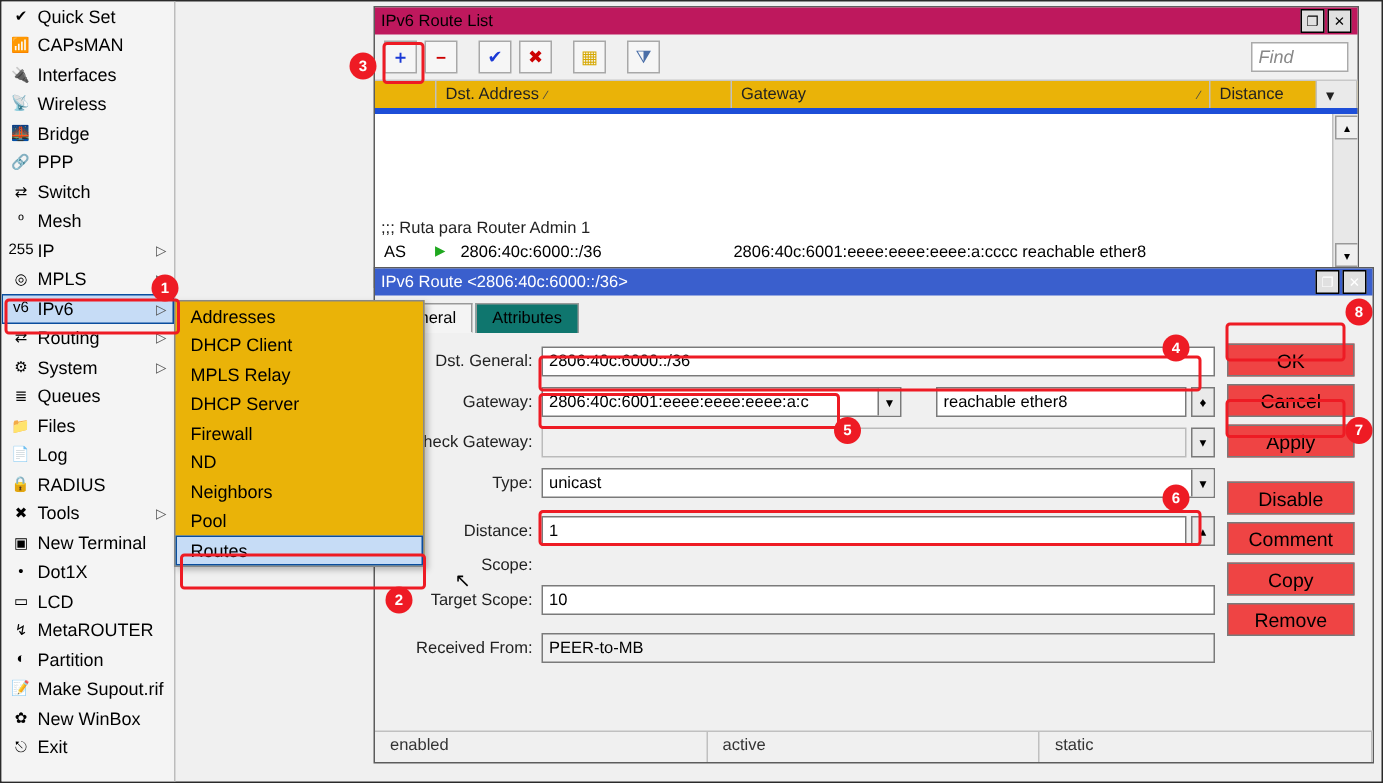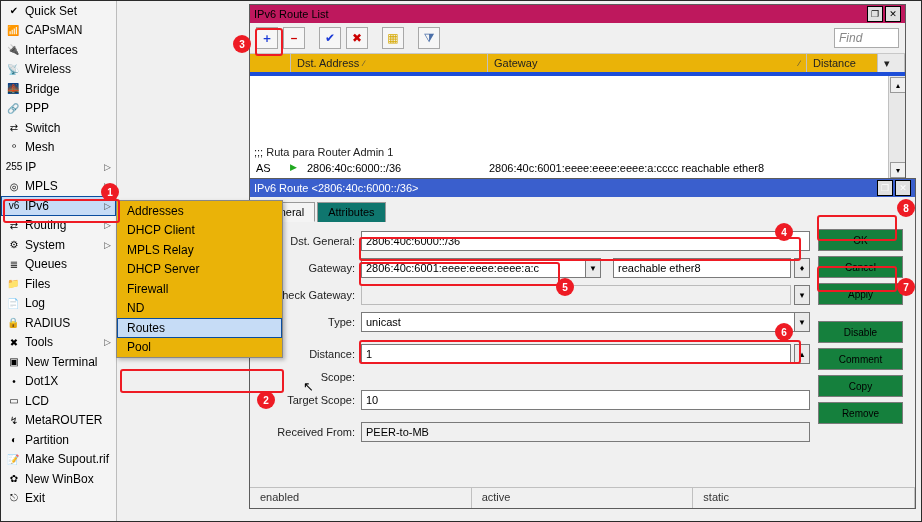--- a/index.html
+++ b/index.html
@@ -47,21 +47,21 @@
   .tab.active{background:#f4f4f4;border-bottom:1px solid #f4f4f4}
   .form-area{display:flex;padding:6px}
   .fields{flex:1;padding:4px 8px 4px 4px}
   .frow{display:flex;align-items:center;margin-bottom:7px}
   .frow label{width:95px;text-align:right;margin-right:6px;font-size:11px;color:#222}
   .finput{flex:1;height:18px;border:1px solid #7a7a7a;background:#fff;padding:0 4px;font-size:11px;display:flex;align-items:center;position:relative}
   .finput.short{flex:0 0 230px}
   .dd{position:absolute;right:0;top:0;width:14px;height:100%;border-left:1px solid #7a7a7a;background:#eaeaea;display:flex;align-items:center;justify-content:center;font-size:8px}
   .side-arrow{width:14px;height:18px;border:1px solid #7a7a7a;background:#eaeaea;display:flex;align-items:center;justify-content:center;font-size:9px;margin-left:3px}
   .btncol{width:85px;display:flex;flex-direction:column;gap:5px;padding:2px 6px 0 0}
-  .wbtn{height:20px;border:1px solid #7a7a7a;background:#15803d;display:flex;align-items:center;justify-content:center;font-size:10px}
+  .wbtn{height:20px;border:1px solid #7a7a7a;background:#ef4444;display:flex;align-items:center;justify-content:center;font-size:13px}
   .statusbar{position:absolute;left:0;bottom:0;right:0;height:20px;border-top:1px solid #c0c0c0;display:flex;background:#f0f0f0}
   .statusbar div{flex:1;border-right:1px solid #c0c0c0;padding:3px 10px;font-size:11px;color:#333}
   
   .rb{position:absolute;border:2px solid #ee1b24;border-radius:3px;z-index:20;pointer-events:none}
   .badge{position:absolute;width:18px;height:18px;border-radius:50%;background:#ee1b24;color:#fff;font-size:10px;font-weight:bold;display:flex;align-items:center;justify-content:center;z-index:25}
   .tiny-green{color:#1fa81f;font-size:9px;margin:0 4px}
   .cursor{position:absolute;font-size:13px;z-index:30;color:#000}
 </style>
 </head>
 <body>
@@ -181,22 +181,23 @@
       </div>
     </div>
 
   <div class="submenu" id="submenu">
       <div class="sub-item">Addresses</div>
       <div class="sub-item">DHCP Client</div>
       <div class="sub-item">MPLS Relay</div>
       <div class="sub-item">DHCP Server</div>
       <div class="sub-item">Firewall</div>
       <div class="sub-item">ND</div>
+      <div class="sub-item">Neighbors</div>
+      <div class="sub-item">Pool</div>
       <div class="sub-item highlight">Routes</div>
-      <div class="sub-item">Pool</div>
     </div>
   <span class="cursor" style="left:302px;top:378px">↖</span>
 
   <div class="win win1">
     <div class="titlebar">
       <span>IPv6 Route List</span>
       <div class="tb-btns">
         <div class="tb-btn">❐</div>
         <div class="tb-btn">✕</div>
       </div>
@@ -262,21 +263,21 @@
           <div class="finput">
               <span>2806:40c:6000::/36</span>
             </div>
         </div>
         <div class="frow">
           <label>Gateway:</label>
           <div class="finput short">
             <span>2806:40c:6001:eeee:eeee:eeee:a:c</span>
             <div class="dd">▼</div>
           </div>
-          <div class="finput" style="margin-left:12px">
+          <div class="finput" style="margin-left:23px">
               <span>reachable ether8</span>
             </div>
           <div class="side-arrow">♦</div>
         </div>
         <div class="frow">
           <label>Check Gateway:</label>
           <div class="finput" style="background:#f0f0f0;border:1px solid #bbb">
               <span></span>
             </div>
           <div class="side-arrow">▾</div>

